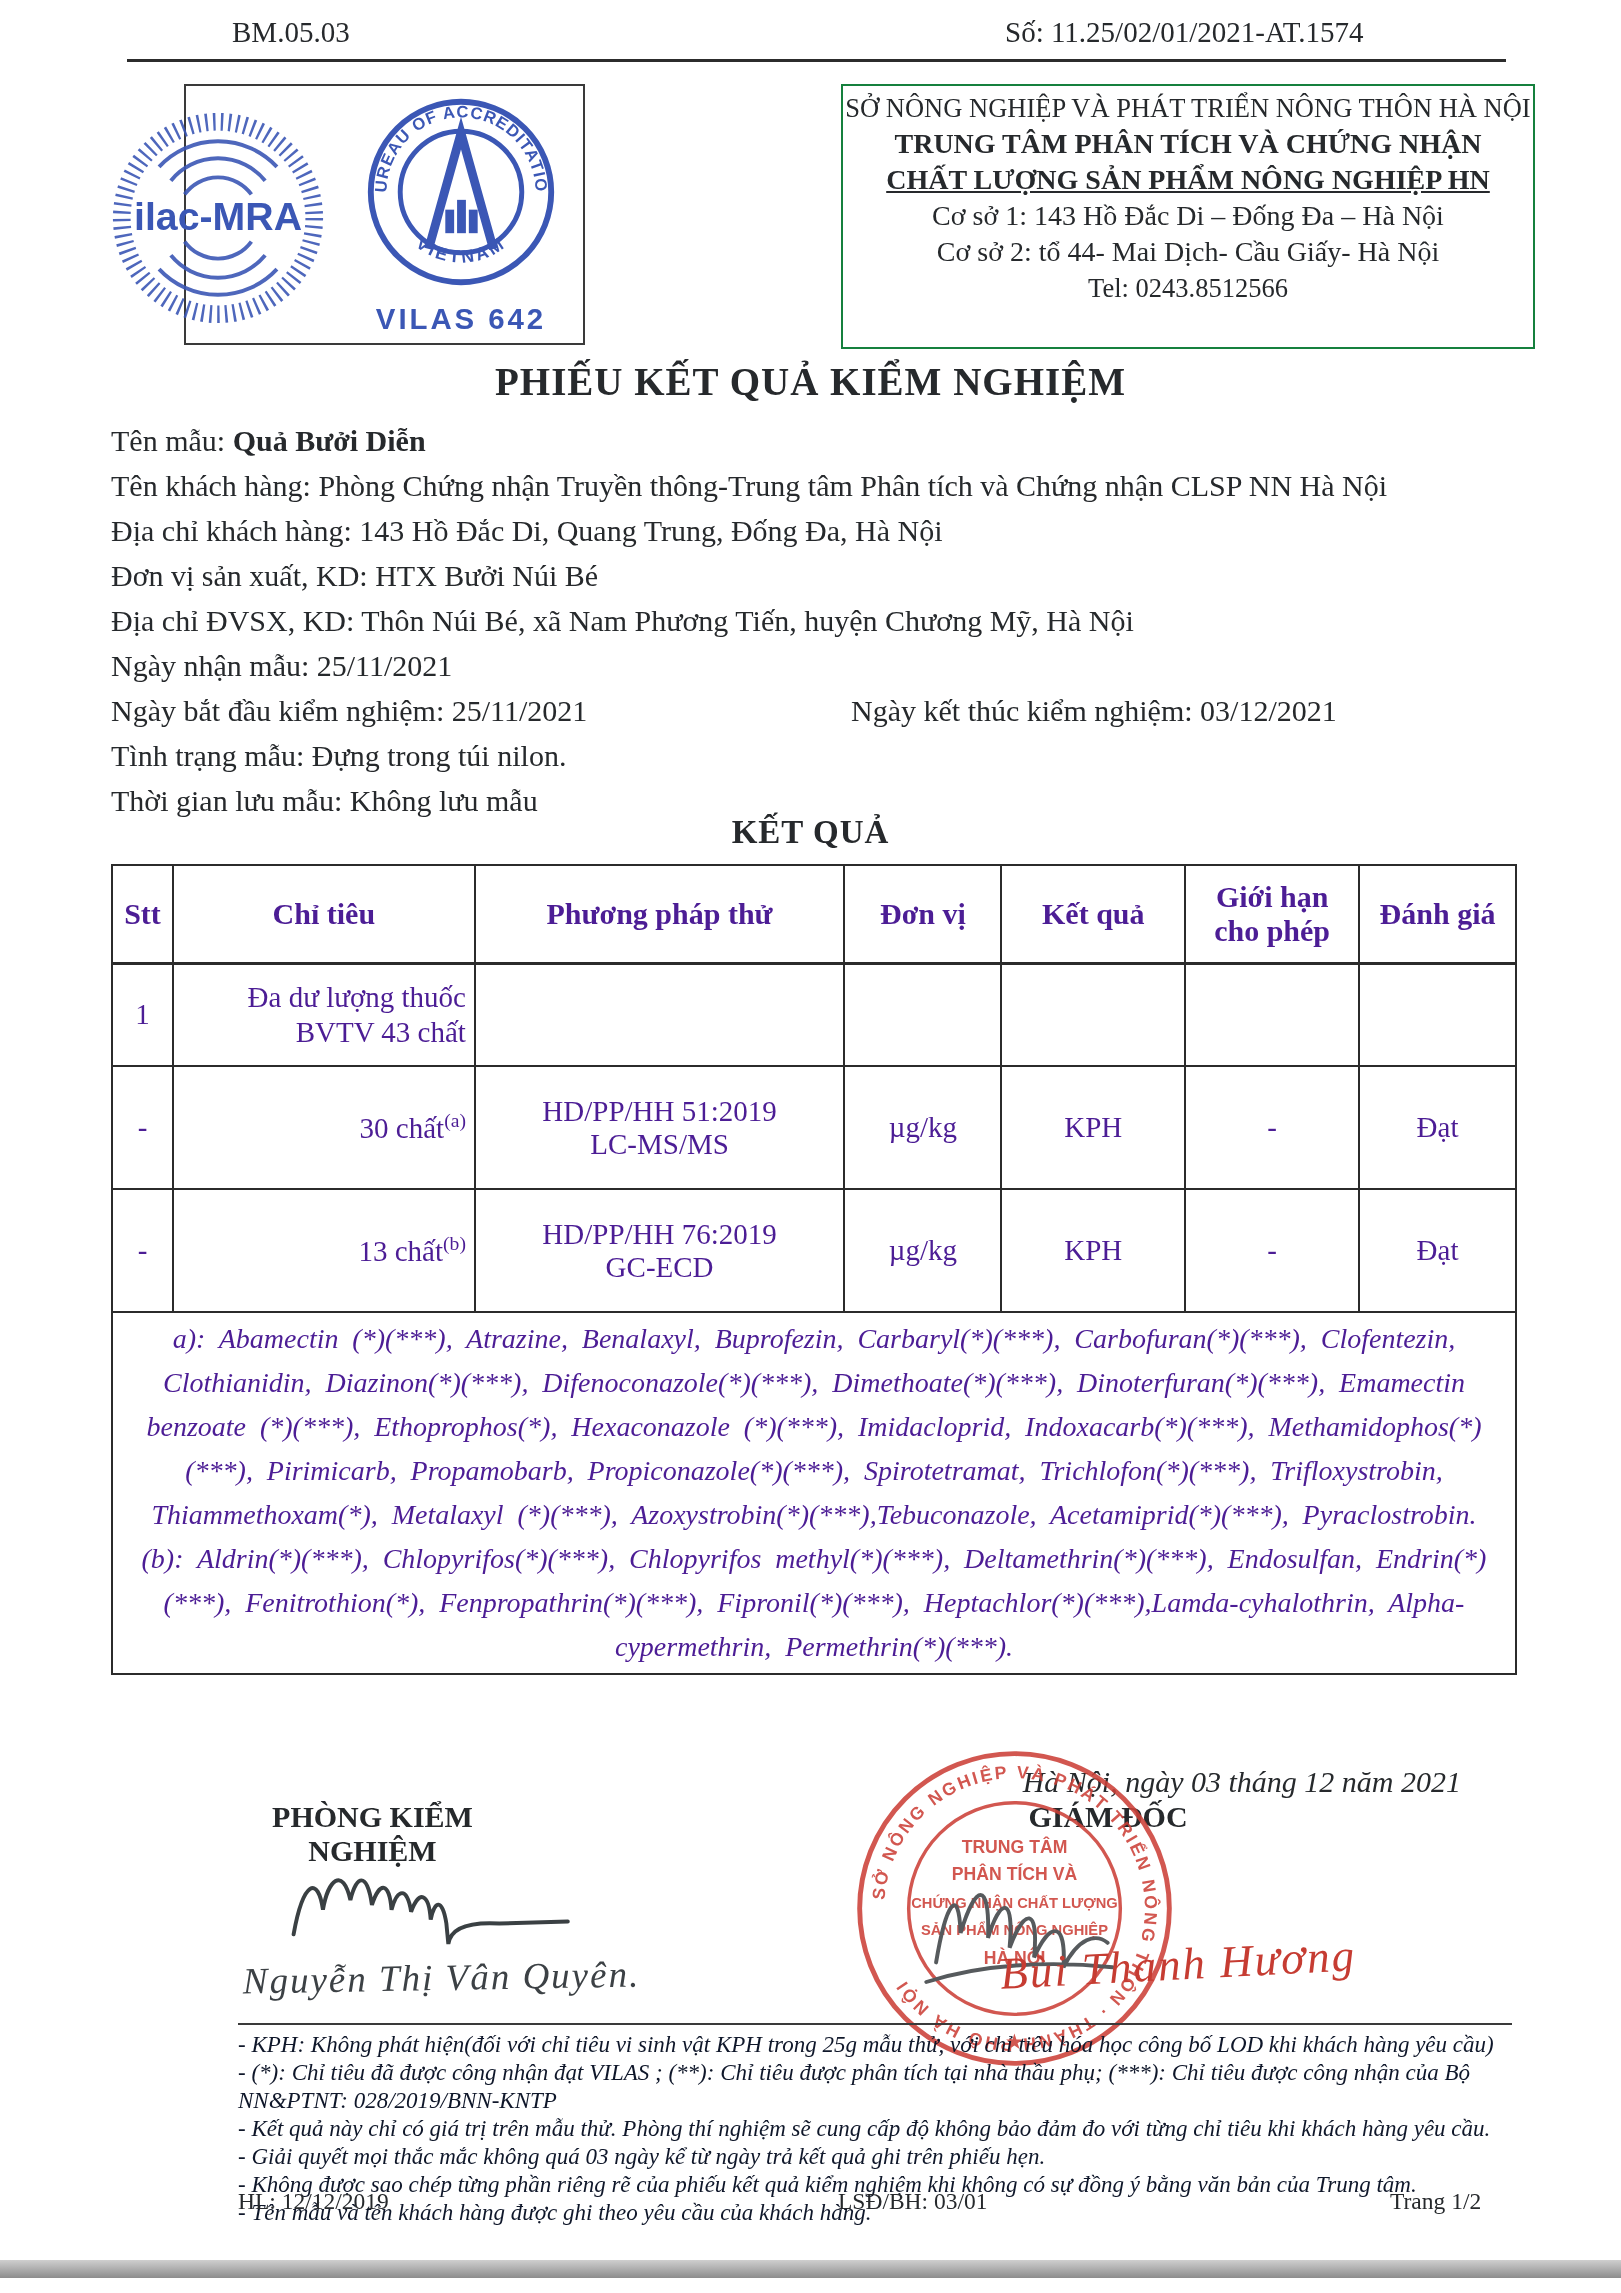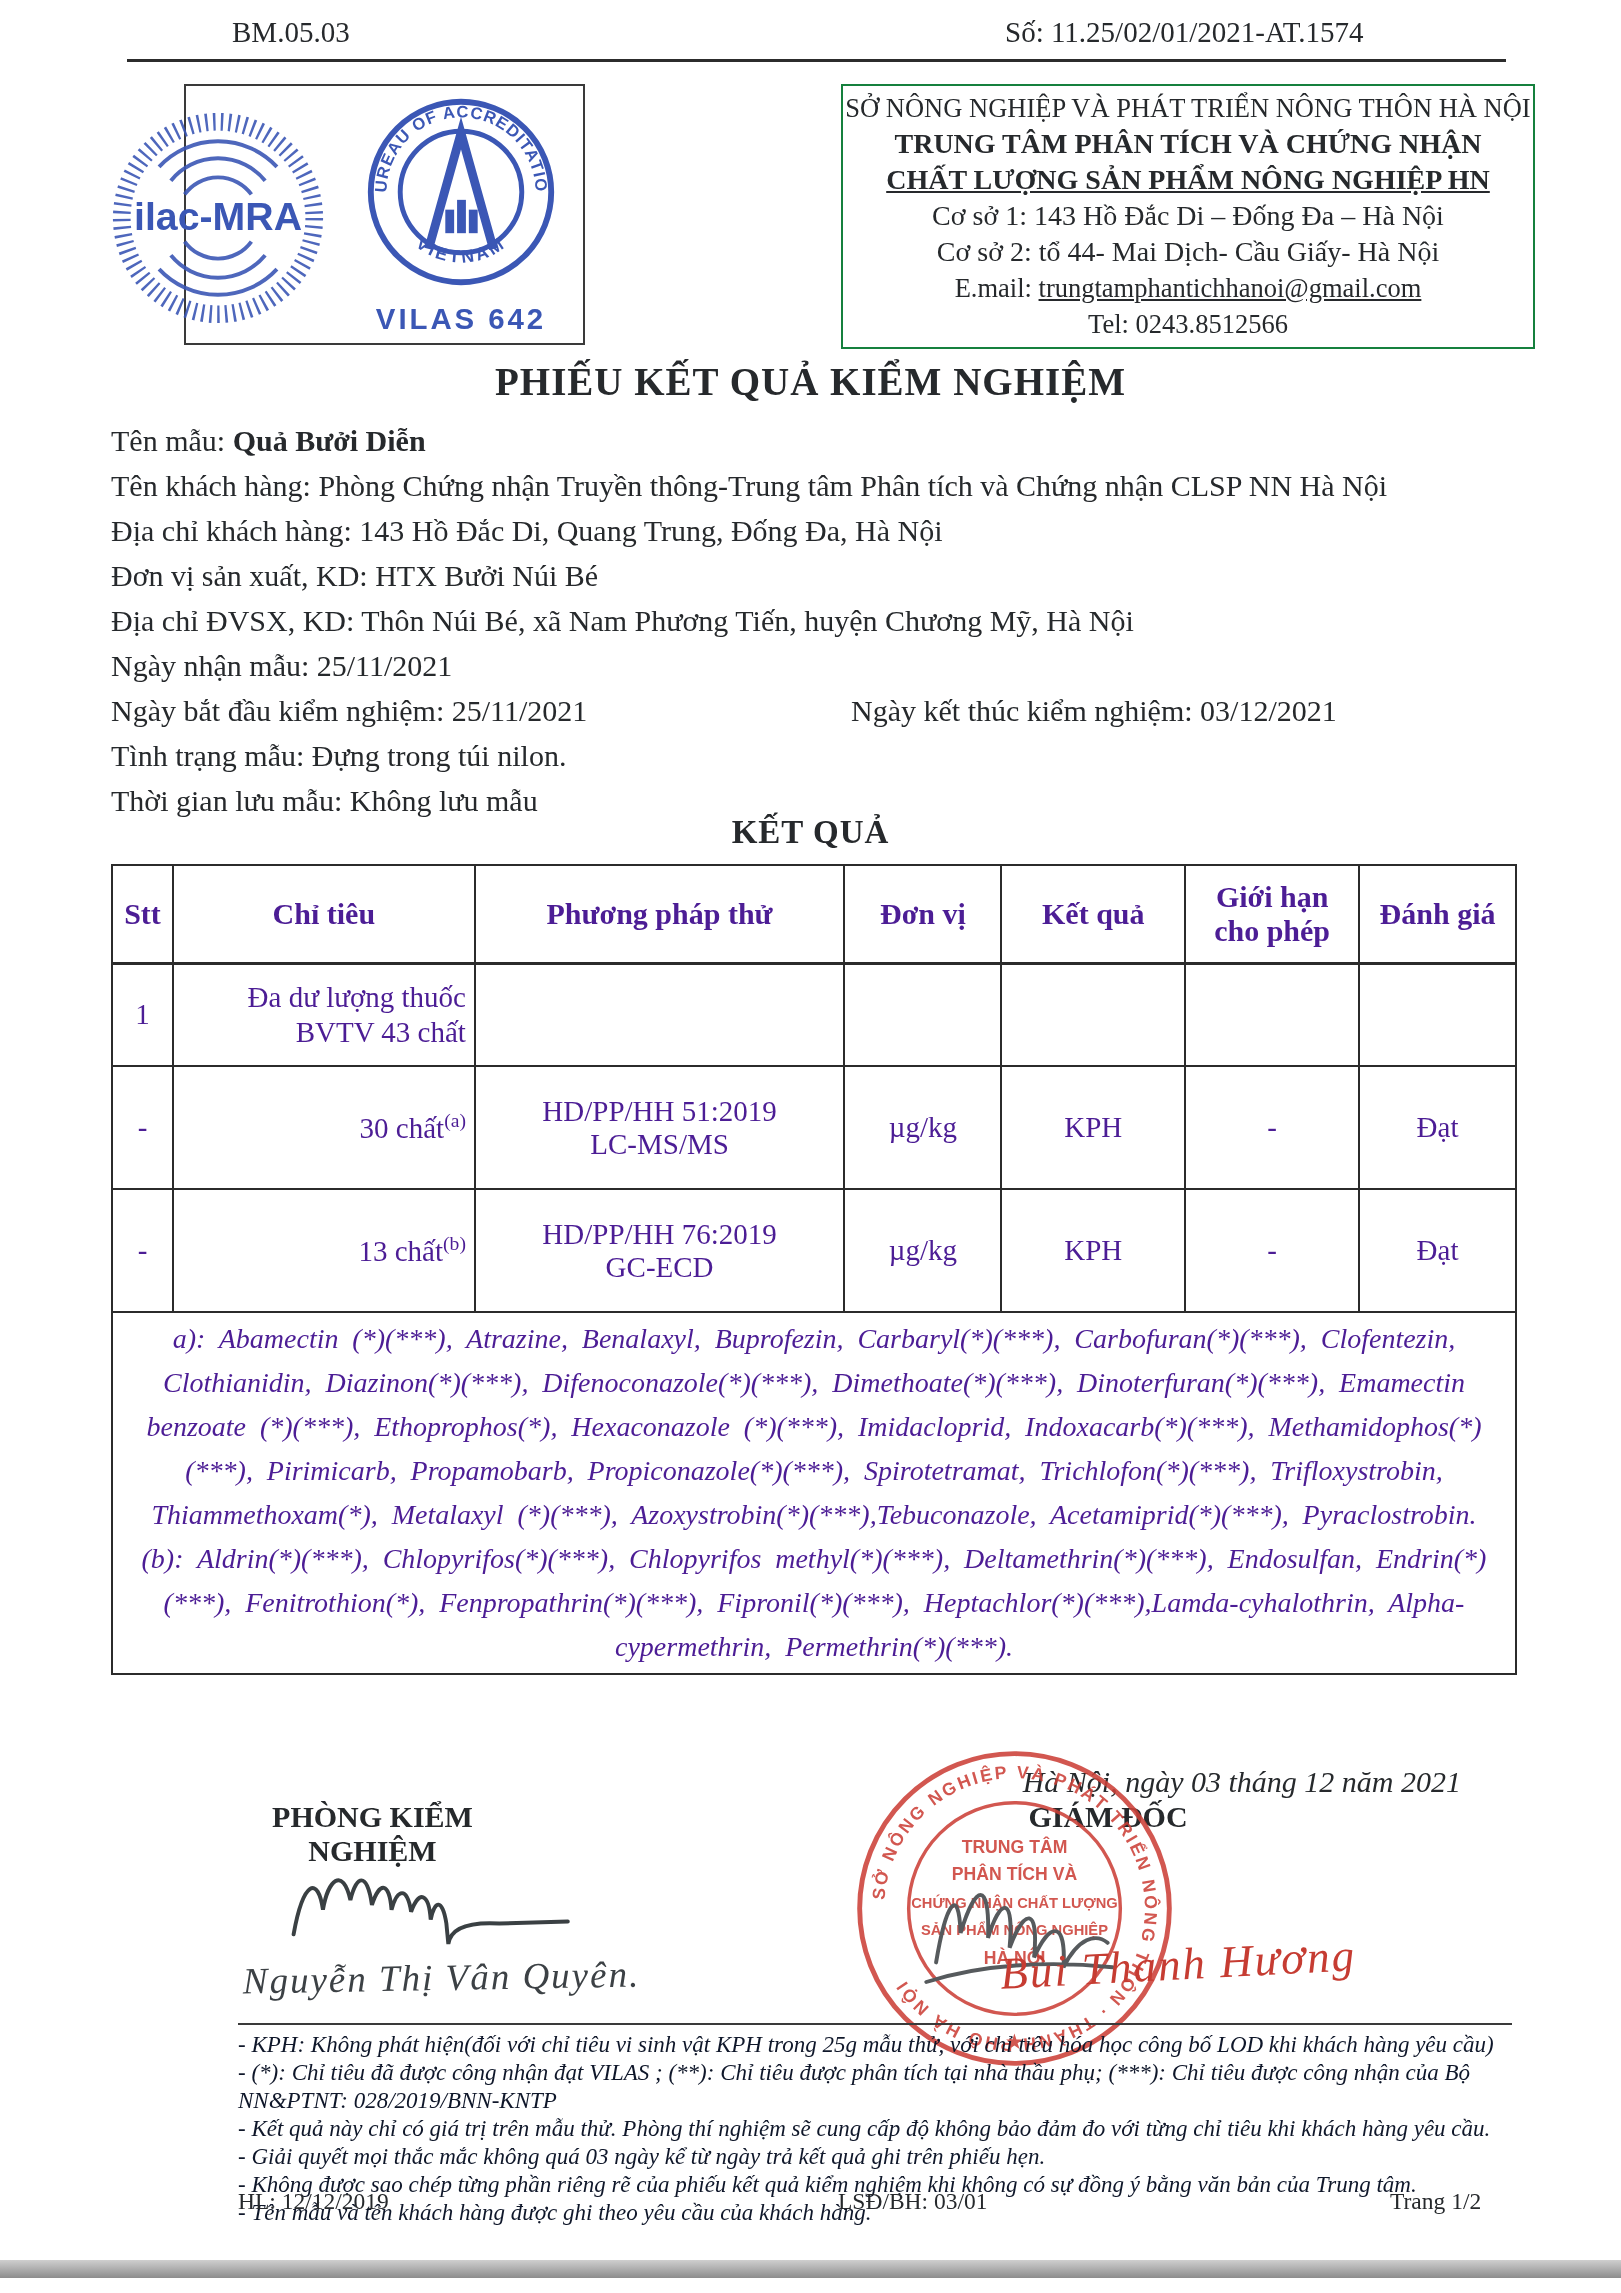--- a/index.html
+++ b/index.html
@@ -103,21 +103,20 @@
       <text x="112" y="242" text-anchor="middle" font-family="Liberation Sans, sans-serif" font-size="30" font-weight="bold" letter-spacing="3" fill="#3b57b5">VILAS 642</text>
     </svg>
   </div>
 
   <div class="abs org-box">
     <div class="org-dept">SỞ NÔNG NGHIỆP VÀ PHÁT TRIỂN NÔNG THÔN HÀ NỘI</div>
     <div class="org-bold">TRUNG TÂM PHÂN TÍCH VÀ CHỨNG NHẬN</div>
     <div class="org-bold u">CHẤT LƯỢNG SẢN PHẨM NÔNG NGHIỆP HN</div>
     <div class="org-addr">Cơ sở 1: 143 Hồ Đắc Di – Đống Đa – Hà Nội</div>
     <div class="org-addr">Cơ sở 2: tổ 44- Mai Dịch- Cầu Giấy- Hà Nội</div>
-    <div class="org-contact"><span>E.mail: </span><span class="mail">trungtamphantichhanoi@gmail.com</span></div>
     <div class="org-contact">Tel: 0243.8512566</div>
   </div>
 
   <div class="abs doc-title">PHIẾU KẾT QUẢ KIỂM NGHIỆM</div>
 
   <div class="abs info">
     <div class="line"><span>Tên mẫu: </span><span class="lbl-strong">Quả Bưởi Diễn</span></div>
     <div class="line">Tên khách hàng: Phòng Chứng nhận Truyền thông-Trung tâm Phân tích và Chứng nhận CLSP NN Hà Nội</div>
     <div class="line">Địa chỉ khách hàng: 143 Hồ Đắc Di, Quang Trung, Đống Đa, Hà Nội</div>
     <div class="line">Đơn vị sản xuất, KD: HTX Bưởi Núi Bé</div>

